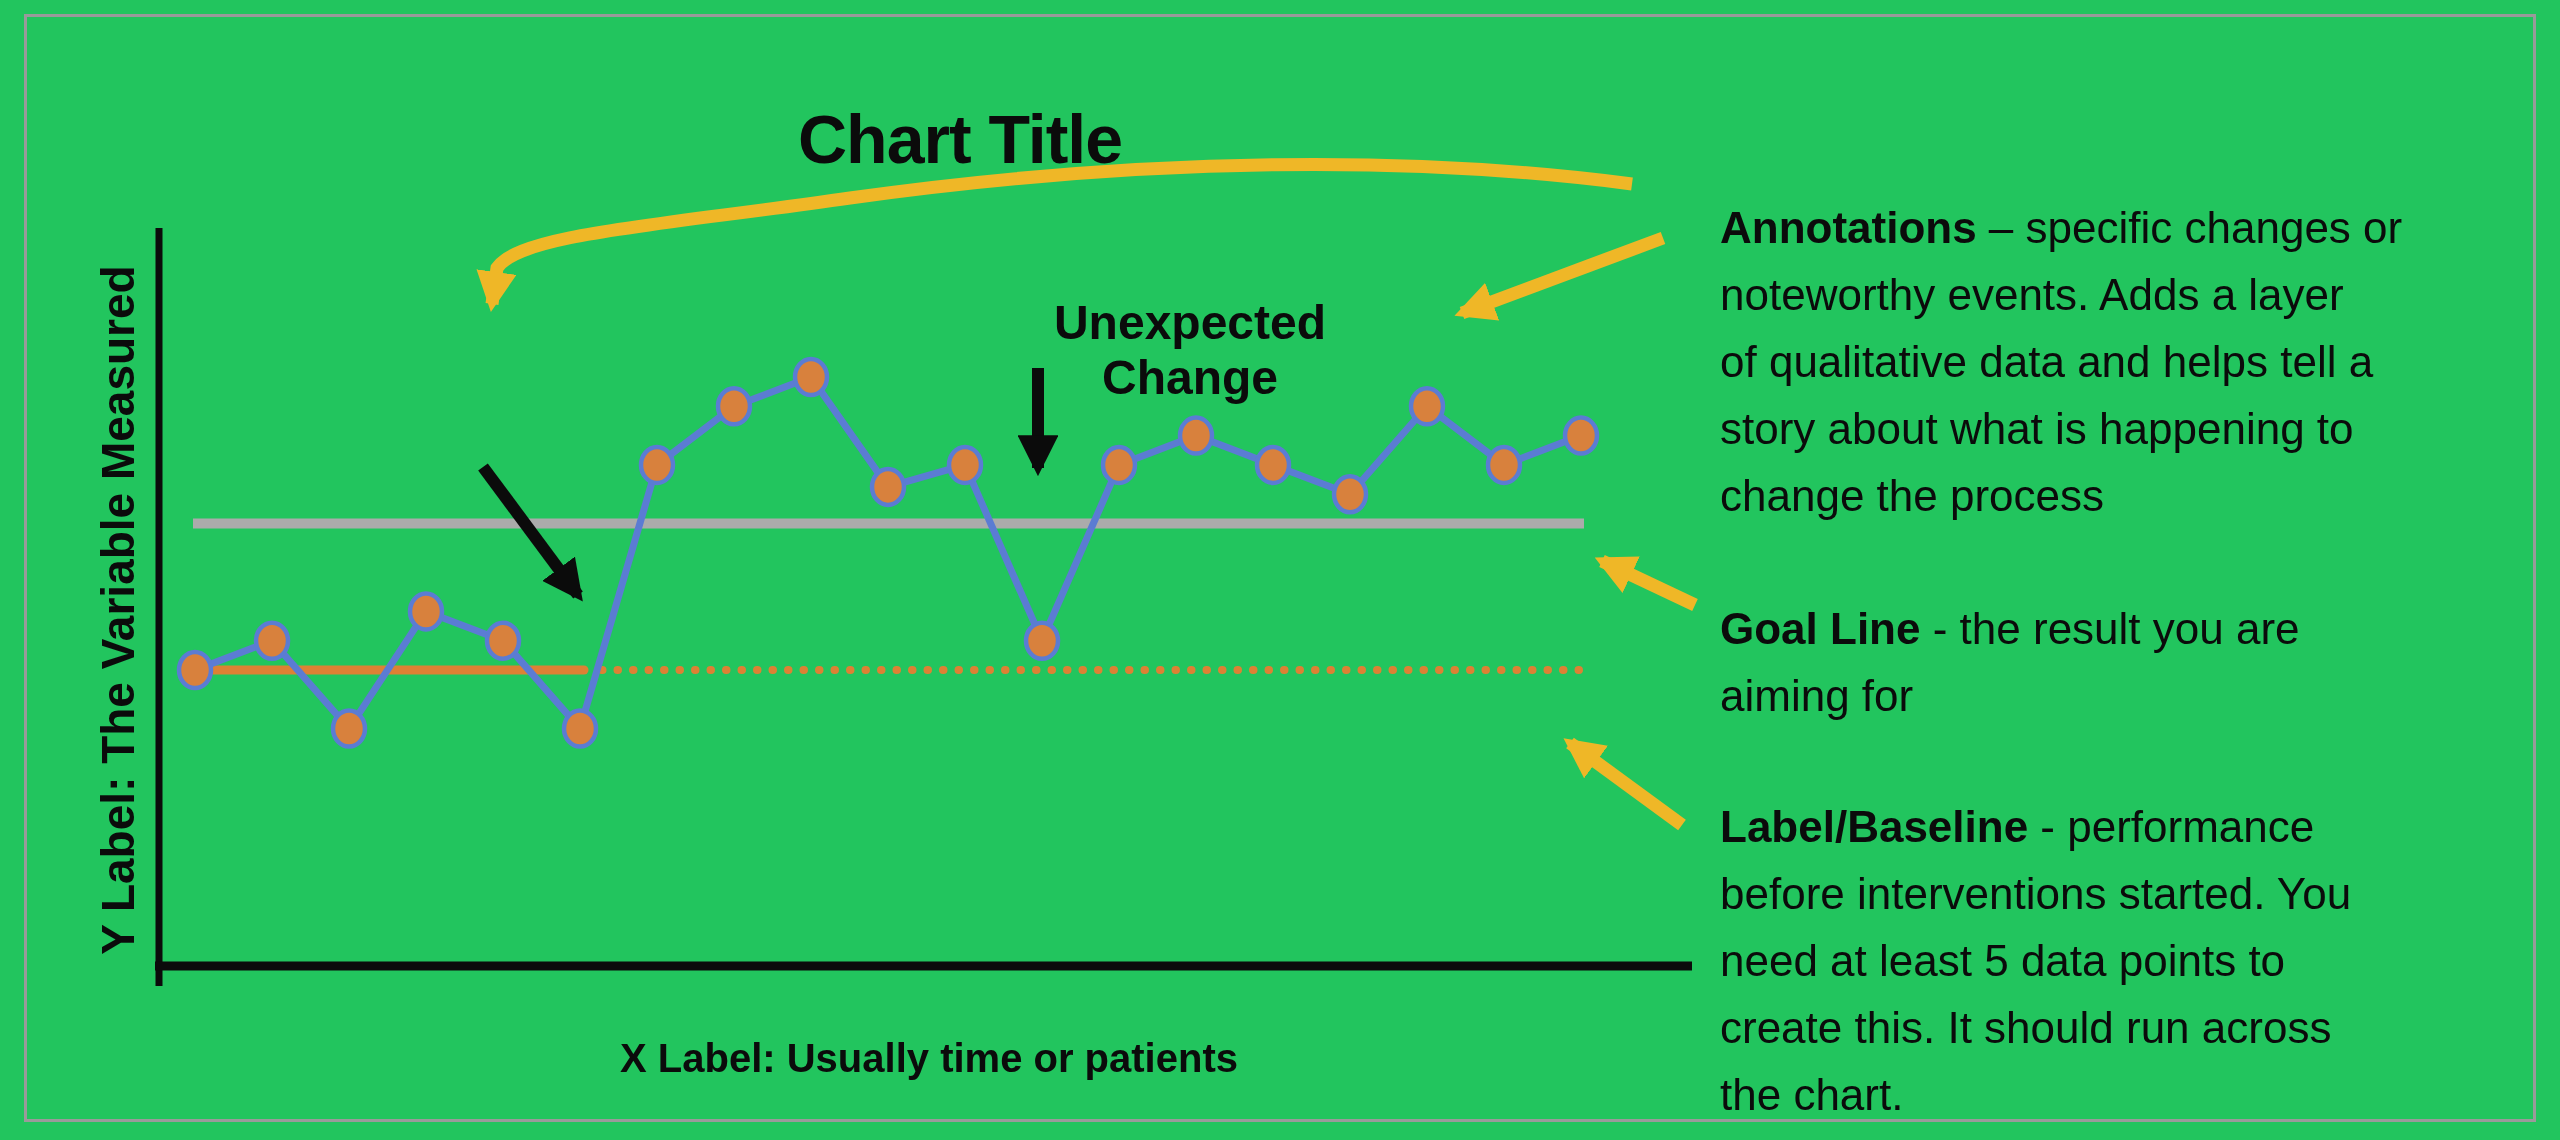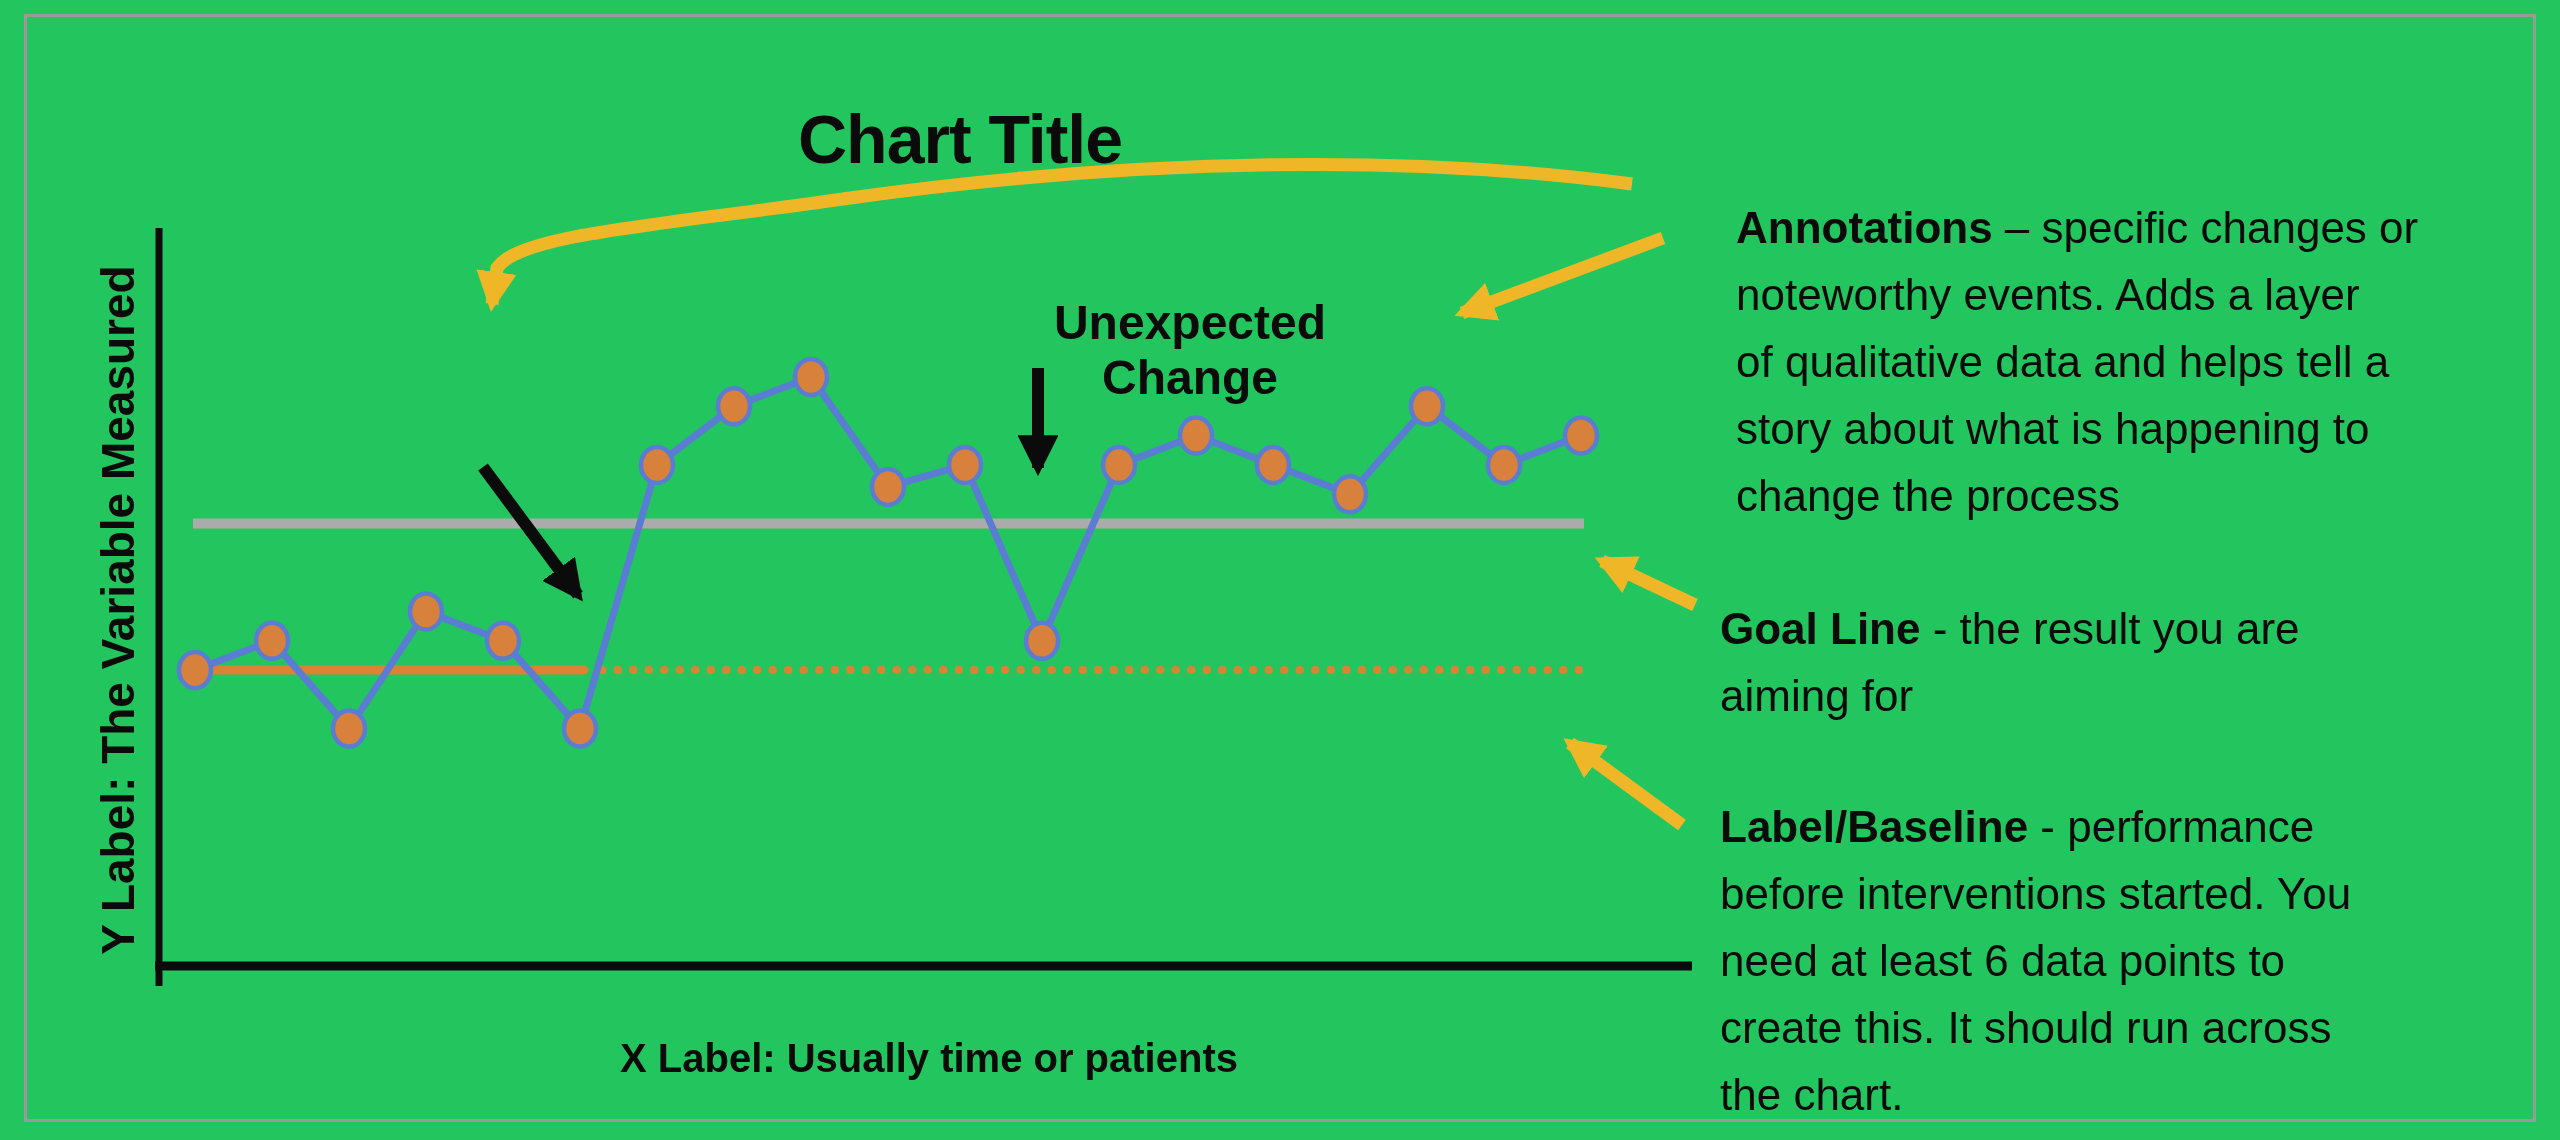--- a/index.html
+++ b/index.html
@@ -13,21 +13,21 @@
   .onchart-label{font-size:48px;font-weight:700;color:#0b0b0b;text-align:center;}
   .change-label{left:277px;top:376px;width:300px;}
   .unexpected-label{left:960px;top:295px;width:460px;}
   .x-axis-label{left:529px;top:1036px;width:800px;text-align:center;
                 font-size:40px;font-weight:700;color:#0b0b0b;}
   .y-axis-label{left:118px;top:610px;transform:translate(-50%,-50%) rotate(-90deg);
                 white-space:nowrap;font-size:46px;font-weight:700;color:#0b0b0b;}
   .panel-para{left:1720px;width:812px;font-size:44px;line-height:67px;color:#0b0b0b;}
   .panel-para b{font-weight:700;}
   .panel-para .body{white-space:pre-line;}
-  .p-annotations{top:150px;margin-left:16px;}
+  .p-annotations{top:150px;}
   .p-goal{top:551px;}
   .p-median{top:749px;}
   svg{position:absolute;left:0;top:0;}
 </style>
 </head>
 <body>
 
 <div class="canvas">
 
   <div class="frame abs"></div>
@@ -93,17 +93,17 @@
 noteworthy events. Adds a layer
 of qualitative data and helps tell a
 story about what is happening to
 change the process</span></p>
 
   <p class="abs panel-para p-goal"><b>Goal Line</b><span class="body"> - the result you are
 aiming for</span></p>
 
   <p class="abs panel-para p-median"><b>Label/Baseline</b><span class="body"> - performance
 before interventions started. You
-need at least 6 data points to
+need at least 5 data points to
 create this. It should run across
 the chart.</span></p>
 
 </div>
 
 </body></html>

